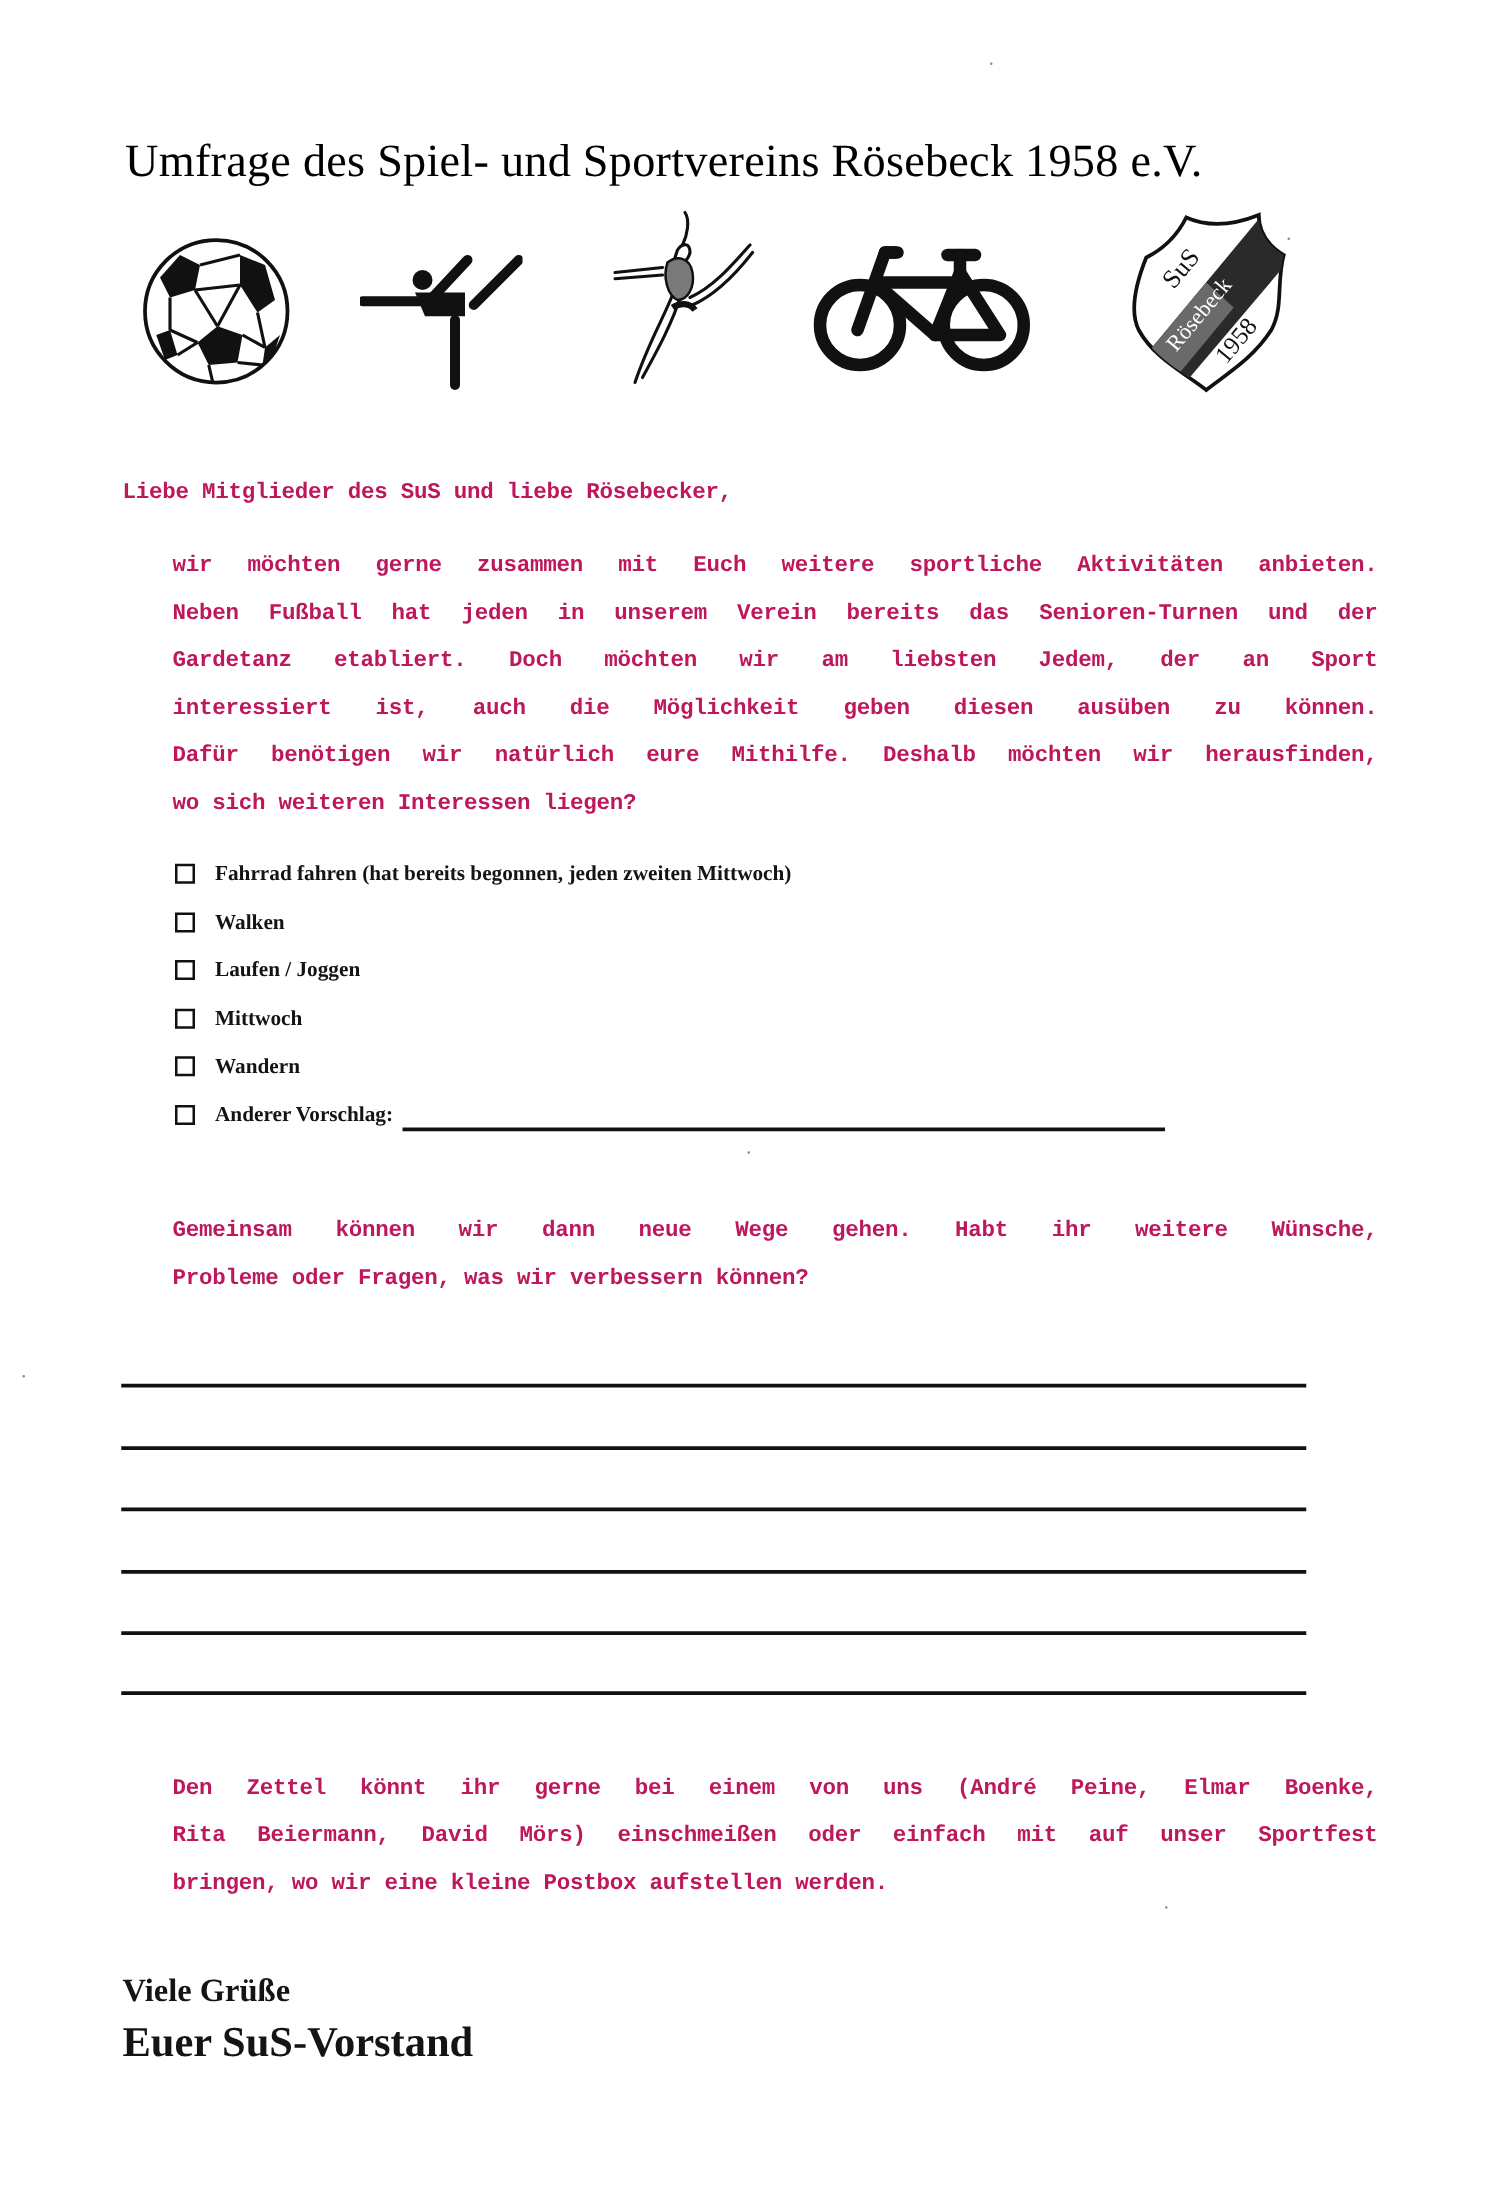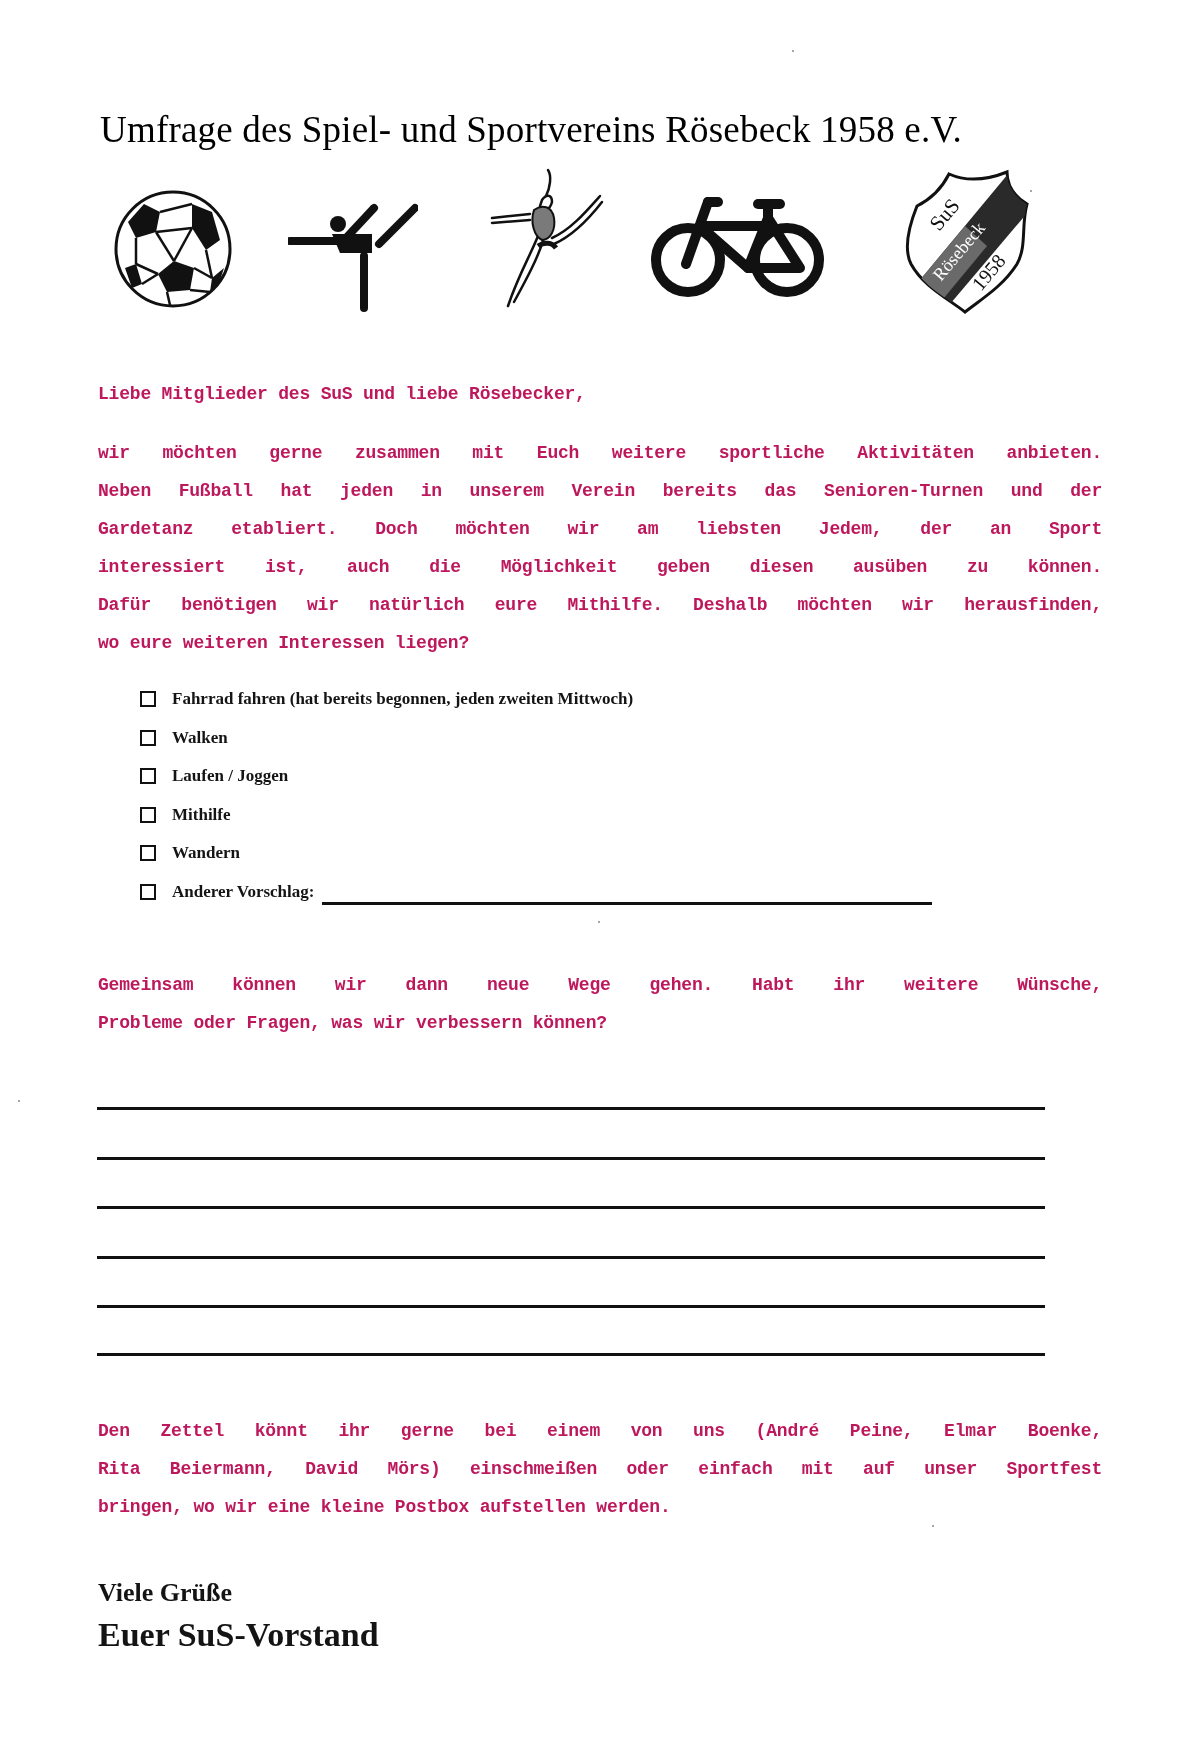--- a/index.html
+++ b/index.html
@@ -12,21 +12,21 @@
     .title {
       left: 100px; top: 108px; font-size: 37px; letter-spacing: 0.2px;
       color: #000000; white-space: nowrap;
     }
     .icons { left: 0; top: 160px; width: 1200px; height: 170px; }
     .icon { position: absolute; }
     .body-text {
       font-size: 18px; line-height: 38px; color: #be185d;
       font-weight: bold; letter-spacing: -0.2px; font-family: Liberation Mono, monospace;
     }
-    .line { display: block; white-space: nowrap; }
+    .line { display: block; white-space: nowrap; margin-left: 40px; }
     .greeting { left: 98px; top: 375px; }
     .intro { left: 98px; top: 434px; width: 1004px; }
     .intro .line, .outro .line, .question .line { text-align: justify; text-align-last: justify; }
     .intro .line.last, .outro .line.last, .question .line.last { text-align-last: left; }
     .options { left: 140px; top: 680px; }
     .option { display: flex; align-items: center; height: 38.5px; font-size: 17px; font-weight: bold; color: #141414; }
     .checkbox {
       width: 16px; height: 16px; border: 2.5px solid #111; margin-right: 16px; box-sizing: border-box;
       flex: 0 0 auto; cursor: pointer;
     }
@@ -128,39 +128,39 @@
 </div>
 
 <div class="abs body-text greeting">Liebe Mitglieder des SuS und liebe Rösebecker,</div>
 
 <div class="abs body-text intro">
   <span class="line">wir möchten gerne zusammen mit Euch weitere sportliche Aktivitäten anbieten.</span>
   <span class="line">Neben Fußball hat jeden in unserem Verein bereits das Senioren-Turnen und der</span>
   <span class="line">Gardetanz etabliert. Doch möchten wir am liebsten Jedem, der an Sport</span>
   <span class="line">interessiert ist, auch die Möglichkeit geben diesen ausüben zu können.</span>
   <span class="line">Dafür benötigen wir natürlich eure Mithilfe. Deshalb möchten wir herausfinden,</span>
-  <span class="line last">wo eure weiteren Interessen liegen?</span>
+  <span class="line last">wo sich weiteren Interessen liegen?</span>
 </div>
 
 <div class="abs options">
   <div class="option">
     <span class="checkbox"></span>
     <span>Fahrrad fahren (hat bereits begonnen, jeden zweiten Mittwoch)</span>
   </div>
   <div class="option">
     <span class="checkbox"></span>
     <span>Walken</span>
   </div>
   <div class="option">
     <span class="checkbox"></span>
     <span>Laufen / Joggen</span>
   </div>
   <div class="option">
     <span class="checkbox"></span>
-    <span>Mithilfe</span>
+    <span>Mittwoch</span>
   </div>
   <div class="option">
     <span class="checkbox"></span>
     <span>Wandern</span>
   </div>
   <div class="option">
     <span class="checkbox"></span>
     <span>Anderer Vorschlag:</span>
     <span class="other-line"></span>
   </div>

